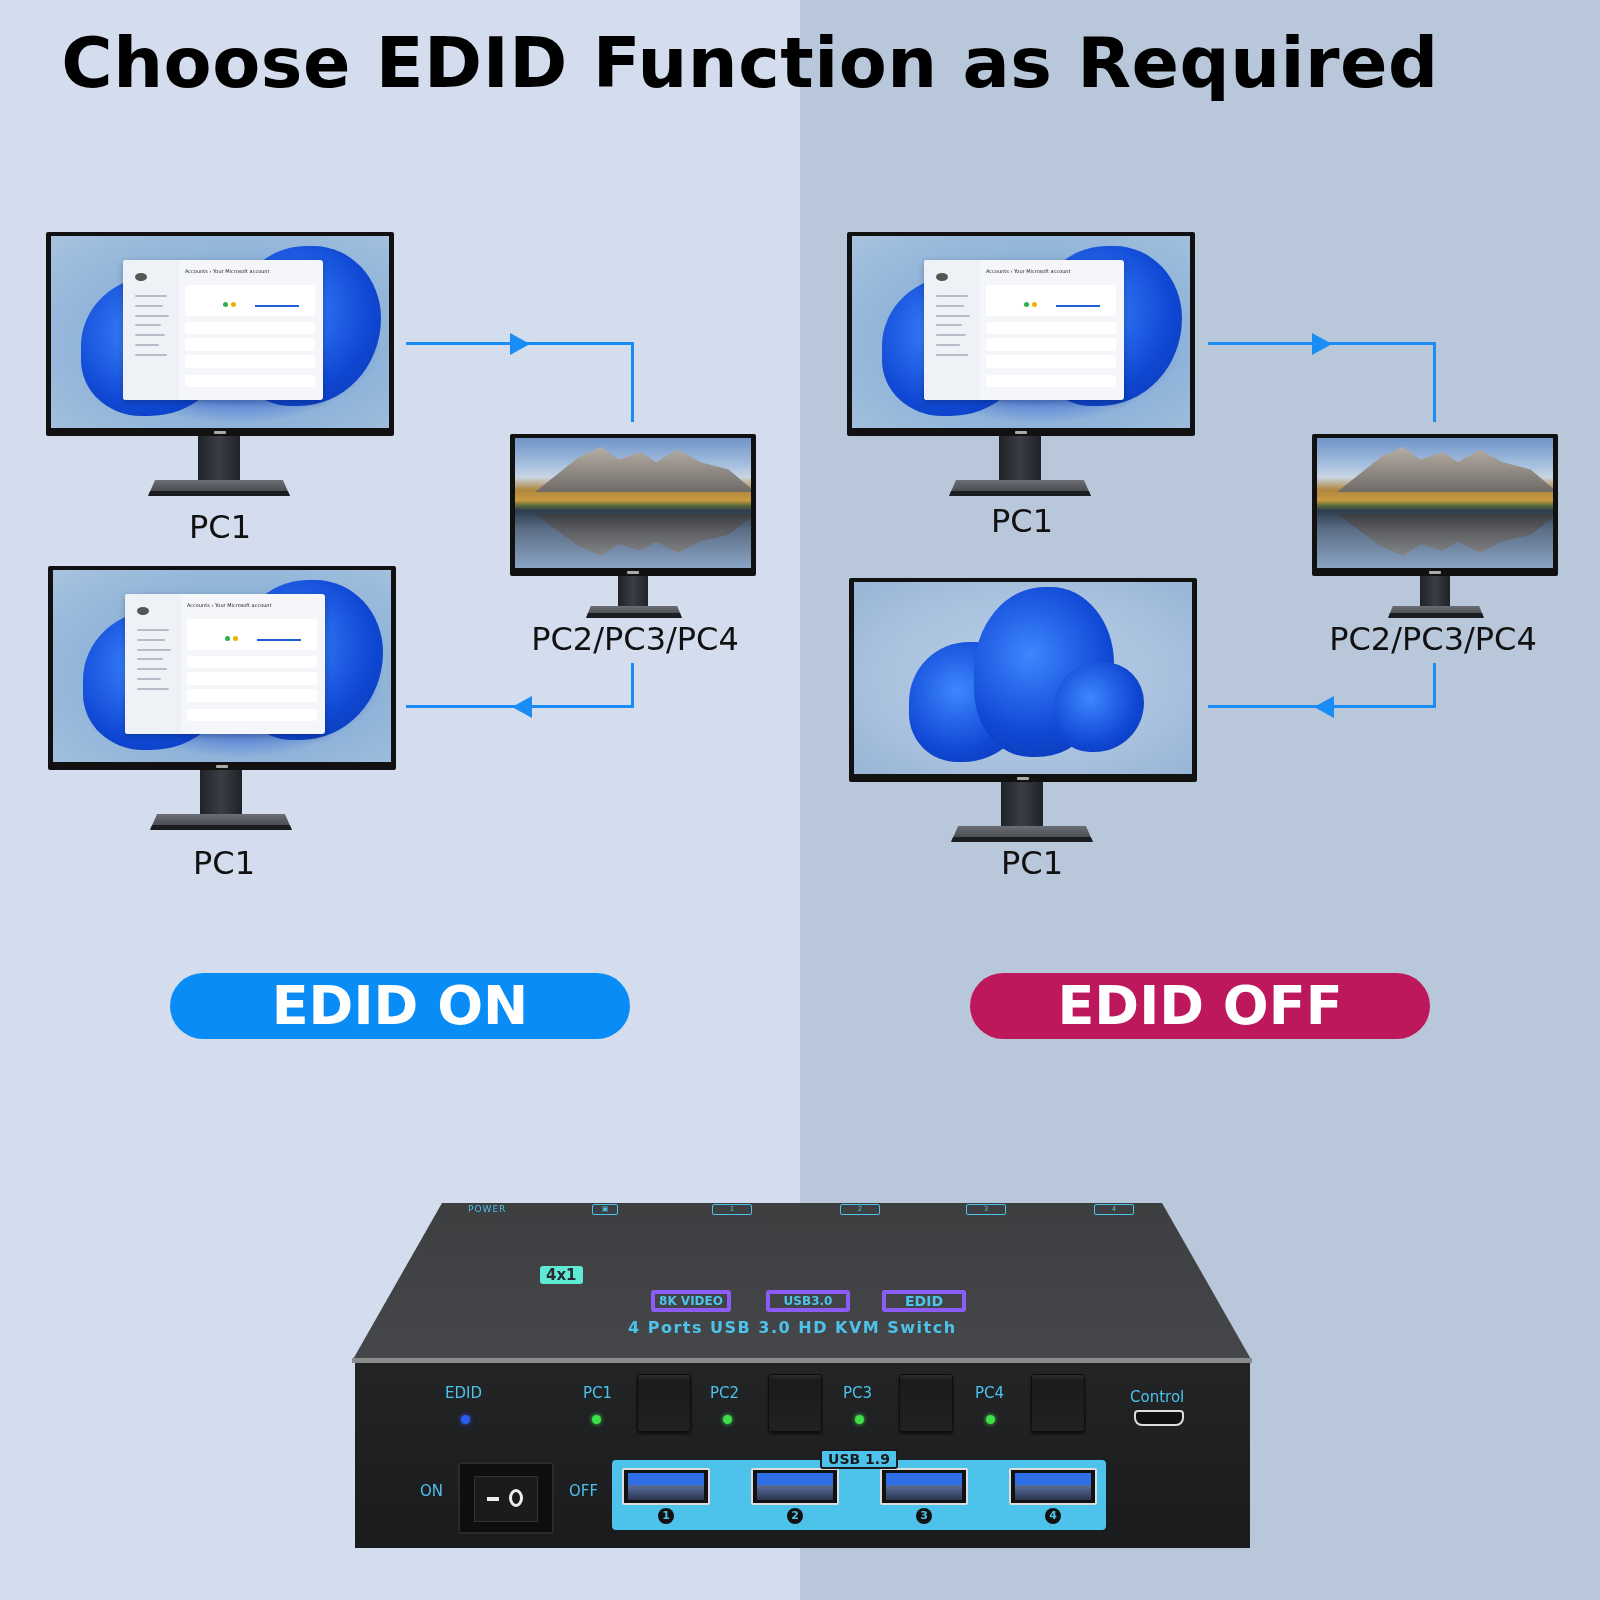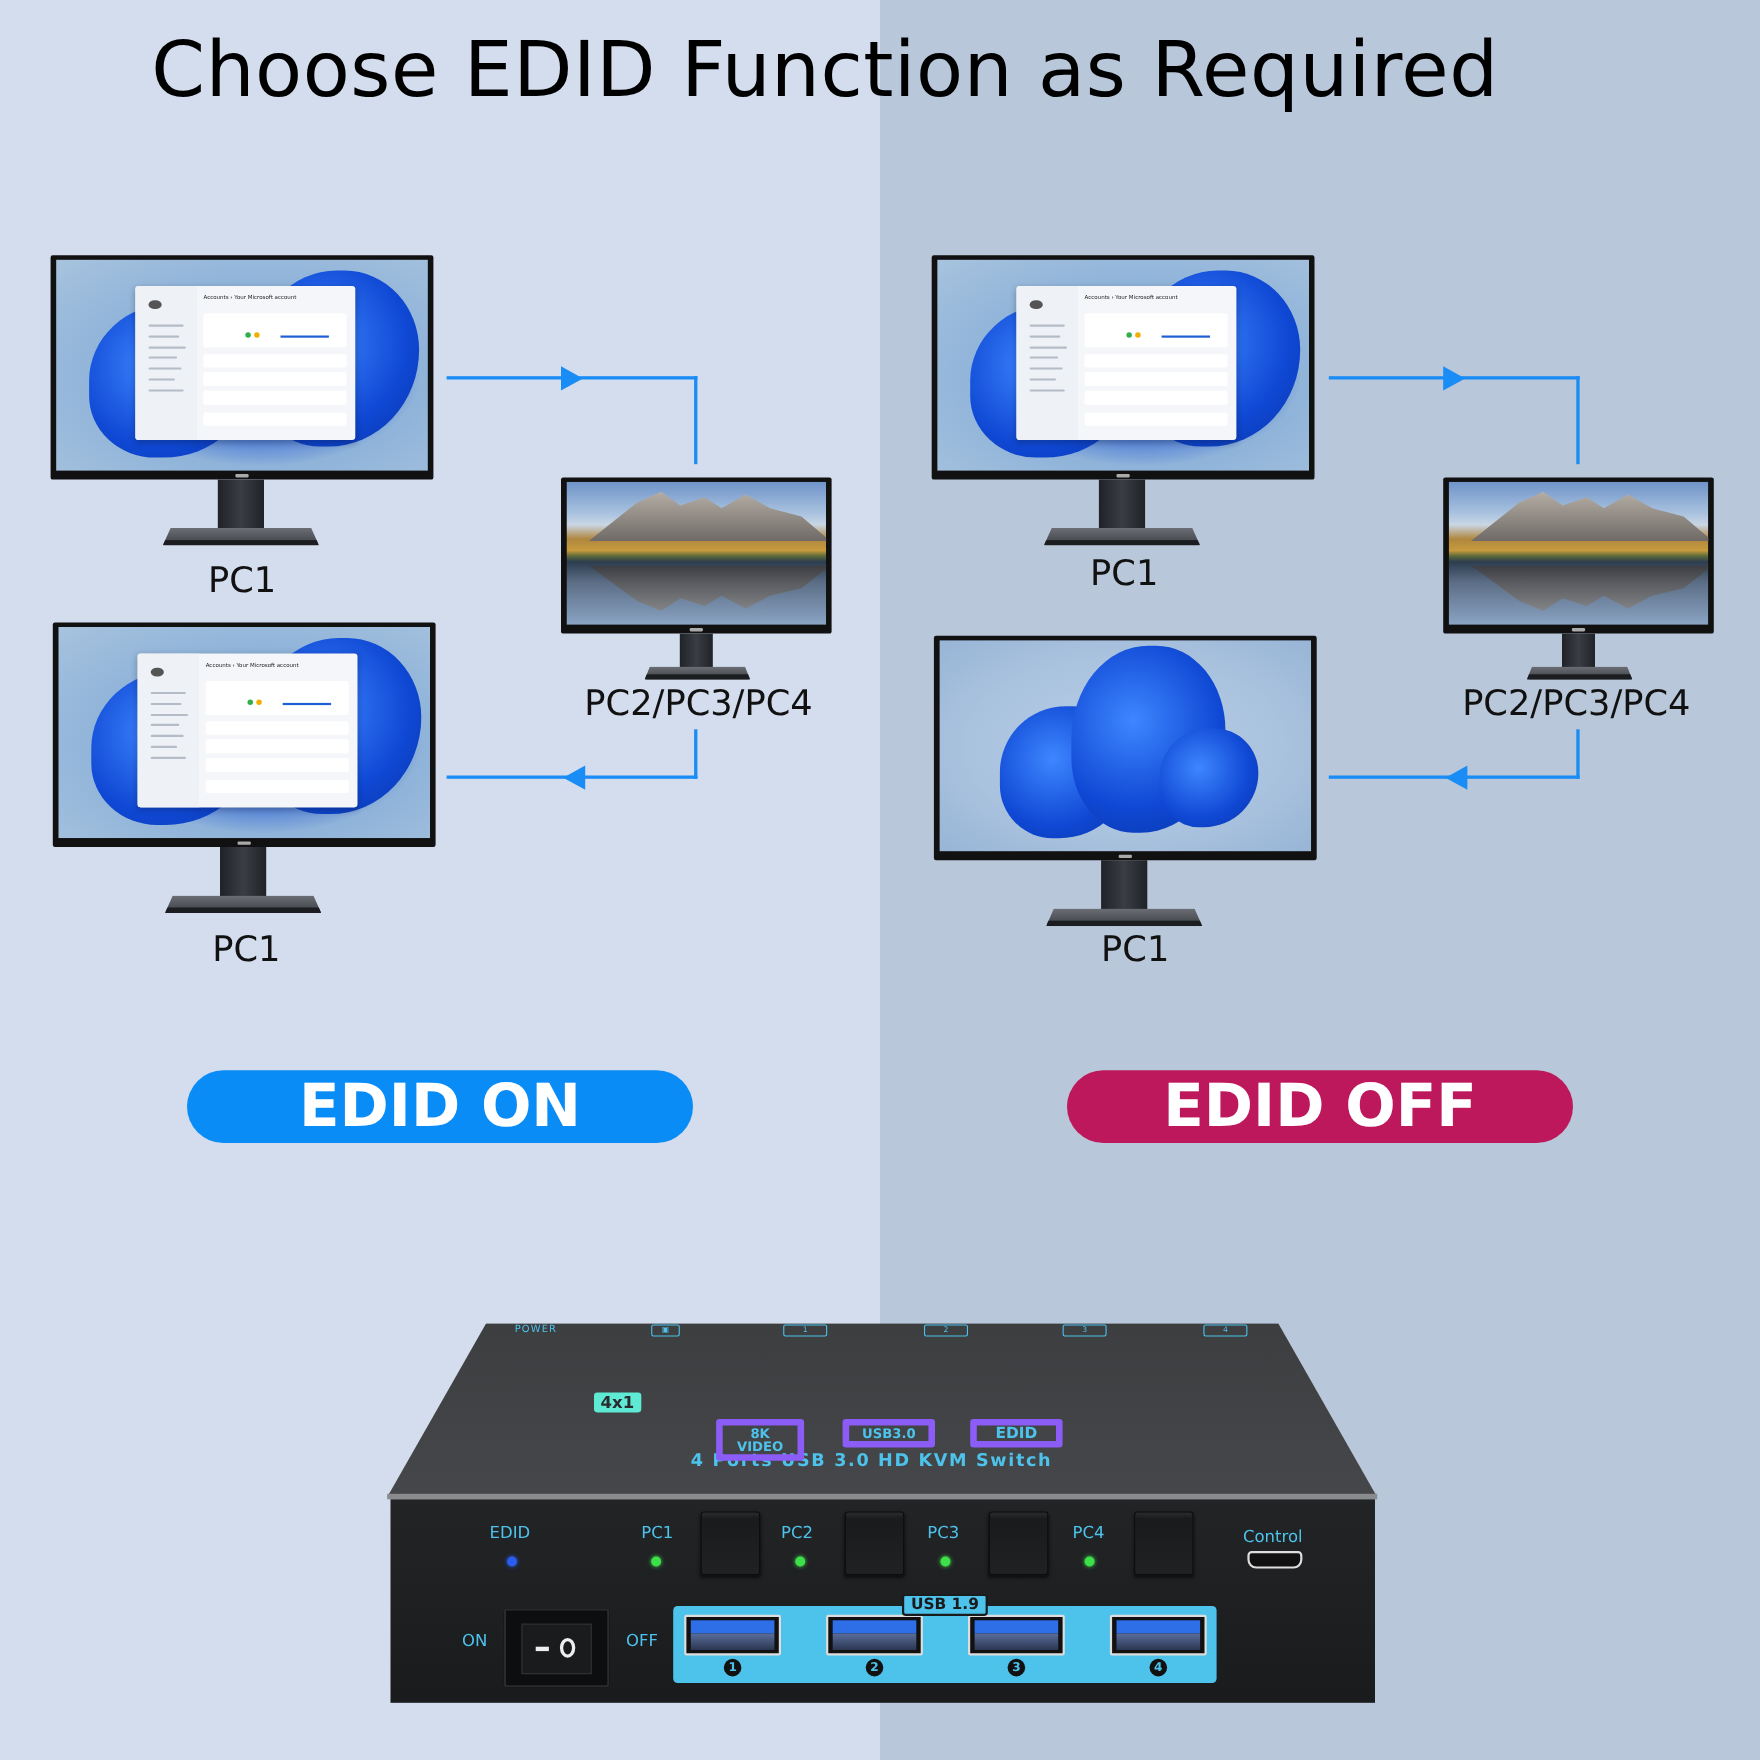--- a/index.html
+++ b/index.html
@@ -1,20 +1,20 @@
 <!DOCTYPE html>
 <html><head>
 <meta charset="utf-8">
 <style>
   * { box-sizing: border-box; margin: 0; padding: 0; }
   html, body { width: 1600px; height: 1600px; overflow: hidden; }
   body { position: relative; font-family: "DejaVu Sans", sans-serif; background: #d3dded; }
   .bg-left { position: absolute; left: 0; top: 0; width: 800px; height: 1600px; background: #d3dded; }
   .bg-right { position: absolute; left: 800px; top: 0; width: 800px; height: 1600px; background: #b9c7da; }
-  .title { position: absolute; left: 0; top: 22px; width: 1500px; text-align: center; font-weight: normal; font-size: 70px; color: #000; letter-spacing: 0.5px; }
+  .title { position: absolute; left: 0; top: 22px; width: 1500px; text-align: center; font-weight: bold; font-size: 70px; color: #000; letter-spacing: 0.5px; }
 
   
   .monitor { position: absolute; }
   .monitor .screen { position: absolute; background: #111; border-radius: 2px; }
   .monitor .display { position: absolute; left: 5px; top: 4px; right: 5px; bottom: 8px; overflow: hidden; }
   .monitor .logo { position: absolute; bottom: 2px; left: 50%; width: 12px; height: 3px; margin-left: -6px; background: #aaa; border-radius: 1px; }
   .monitor .neck { position: absolute; background: linear-gradient(90deg,#1f2227,#3a3e44 50%,#1f2227); }
   .monitor .base { position: absolute; background: linear-gradient(180deg,#6b6f75,#3b3e43); border-radius: 4px 4px 3px 3px; clip-path: polygon(5% 0,95% 0,100% 100%,0 100%); }
   .monitor .base::after { content:""; position:absolute; left:0; right:0; bottom:0; height:5px; background:#1b1d20; }
 
@@ -47,21 +47,21 @@
 
   
   .kvm-top { position: absolute; left: 352px; top: 1203px; width: 900px; height: 158px; background: linear-gradient(180deg,#3d3e40,#46474a); clip-path: polygon(10% 0,90% 0,100% 100%,0 100%); }
   .kvm-edge { position: absolute; left: 352px; top: 1358px; width: 900px; height: 5px; background: #8a8b8d; }
   .kvm-front { position: absolute; left: 355px; top: 1363px; width: 895px; height: 185px; background: linear-gradient(180deg,#232426,#1a1b1d); }
   .kvm-text { position: absolute; color: #4dc3ec; font-family: "DejaVu Sans", sans-serif; white-space: nowrap; }
   .kvm-top-label { font-size: 9px; letter-spacing: 1px; }
   .kvm-port-icon { position: absolute; width: 40px; height: 11px; border: 1.5px solid #4dc3ec; border-radius: 2px; font-size: 7px; color: #4dc3ec; text-align: center; line-height: 8px; }
   .kvm-title { font-weight: bold; font-size: 16px; letter-spacing: 1.5px; }
   .badge-4x1 { position: absolute; background: #5eead4; color: #2a2b2d; font-weight: bold; font-size: 15px; padding: 0 6px; border-radius: 3px; line-height: 18px; }
-  .feature-badge { position: absolute; border: 6px solid #8b5cf6; border-radius: 3px; color: #4dc3ec; font-weight: bold; font-size: 12px; line-height: 12px; text-align: center; padding: 1px 4px; }
+  .feature-badge { position: absolute; border: 4px solid #8b5cf6; border-radius: 3px; color: #4dc3ec; font-weight: bold; font-size: 12px; line-height: 12px; text-align: center; padding: 1px 4px; }
   .front-label { font-size: 15px; }
   .led { position: absolute; width: 9px; height: 9px; border-radius: 50%; }
   .led.green { background: #3de04a; box-shadow: 0 0 4px #3de04a; }
   .led.blue { background: #2a5cf0; box-shadow: 0 0 4px #2a5cf0; }
   .kvm-button { position: absolute; width: 54px; height: 58px; background: linear-gradient(180deg,#2b2c2e 0%,#1a1b1c 10%,#202123 100%); border: 1px solid #0d0d0e; border-radius: 3px; box-shadow: 0 2px 3px rgba(0,0,0,0.6); }
   .micro-usb { position: absolute; width: 50px; height: 16px; border: 2px solid #ddd; border-radius: 4px 4px 8px 8px; background: #111; }
   .rocker { position: absolute; width: 96px; height: 72px; background: #0d0e0f; border-radius: 3px; box-shadow: inset 0 0 0 2px #2a2b2d; }
   .rocker-inner { position: absolute; left: 16px; top: 14px; width: 64px; height: 46px; background: #1a1b1c; border: 1px solid #333; }
   .usb-panel { position: absolute; left: 612px; top: 1460px; width: 494px; height: 70px; background: #4dc3ec; border-radius: 4px; }
   .usb-port { position: absolute; top: 8px; width: 88px; height: 37px; background: #111; border: 2px solid #ddd; border-radius: 2px; overflow: hidden; }

